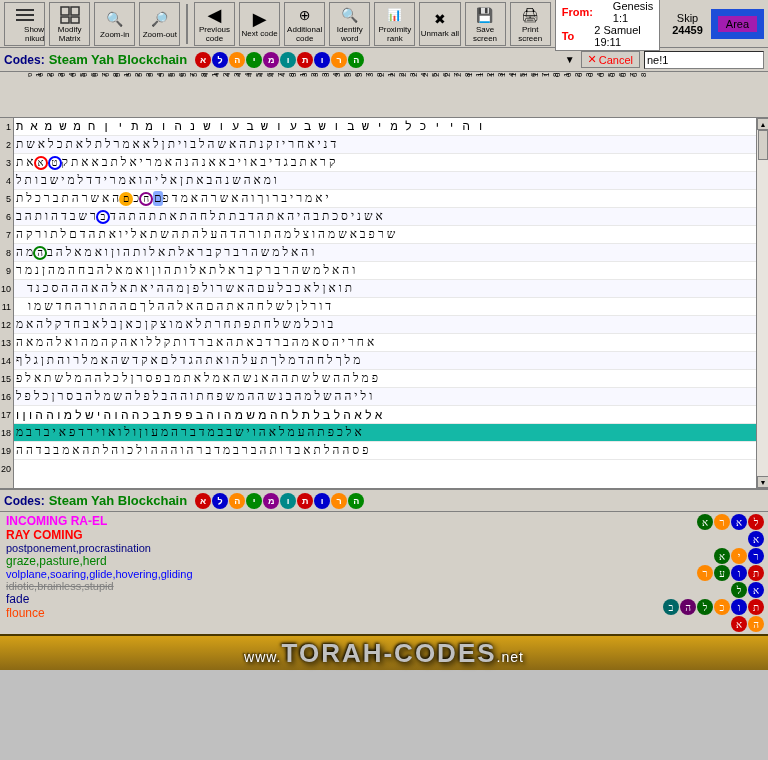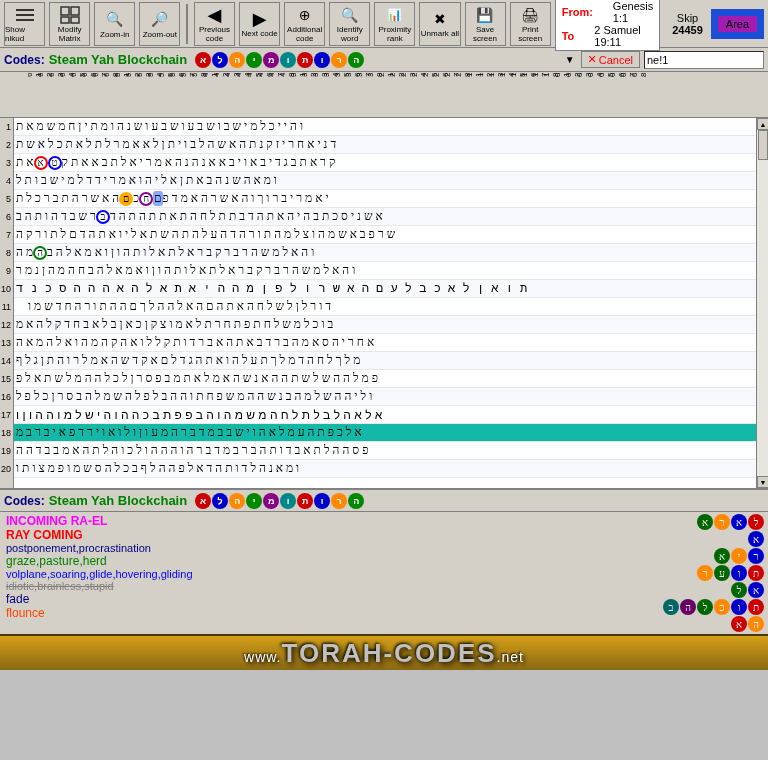--- a/index.html
+++ b/index.html
@@ -337,21 +337,21 @@
 
   <div id="toolbar">
     <div class="toolbar-btn">
       <div class="icon-area">
         <svg width="22" height="20" viewBox="0 0 22 20">
           <rect x="2" y="4" width="18" height="2" fill="#333"></rect>
           <rect x="2" y="9" width="18" height="2" fill="#333"></rect>
           <rect x="2" y="14" width="18" height="2" fill="#333"></rect>
         </svg>
       </div>
-      <span style="font-size:8px;text-align:left;line-height:1.1">Show nikud</span>
+      <span style="font-size:8px;text-align:right;line-height:1.1">Show nikud</span>
     </div>
     <div class="toolbar-btn">
       <div class="icon-area">
         <svg width="22" height="20" viewBox="0 0 22 20">
           <rect x="2" y="2" width="8" height="8" fill="none" stroke="#333" stroke-width="1.5"></rect>
           <rect x="12" y="2" width="8" height="8" fill="none" stroke="#333" stroke-width="1.5"></rect>
           <rect x="2" y="12" width="8" height="6" fill="none" stroke="#333" stroke-width="1.5"></rect>
           <rect x="12" y="12" width="8" height="6" fill="none" stroke="#333" stroke-width="1.5"></rect>
         </svg>
       </div>
@@ -527,21 +527,21 @@
       <div class="row-num">15</div>
       <div class="row-num">16</div>
       <div class="row-num">17</div>
       <div class="row-num">18</div>
       <div class="row-num">19</div>
       <div class="row-num">20</div>
     </div>
 
     <div id="text-grid">
 
-      <div class="text-row" style="font-family:Liberation Serif, serif;direction:rtl;font-size:12px;padding:0 2px;height:18px;display:flex;align-items:center;justify-content:flex-end;background:#fff">
+      <div class="text-row" style="font-family:Liberation Mono, monospace;direction:rtl;font-size:12px;padding:0 2px;height:18px;display:flex;align-items:center;justify-content:flex-end;background:#fff">
         ו ה י י כ ל מ י ש ב ו ש ב ע ו ש ב ע ו ש נ ה ו מ ת י ן ח מ ש מ א ת
       </div>
 
       <div class="text-row" style="font-family:'Times New Roman',serif;direction:rtl;font-size:12px;padding:0 2px;height:18px;display:flex;align-items:center;justify-content:flex-end;background:#f8f8ff">
         ד נ י א ח ר י ז ק נ ת ה א ש ה ל ב ו י ת ן ל א א מ ר ל ת ל א ת כ ל א ש ת
       </div>
 
       <div class="text-row" style="font-family:'Times New Roman',serif;direction:rtl;font-size:12px;padding:0 2px;height:18px;display:flex;align-items:center;justify-content:flex-end;background:#fff">
         ק ר א ת ב ג ד י ב א ו י ב א א נ ה נ ה א מ ר י א ל ת ב א א ת ק <span style="border:2px solid blue;border-radius:50%;width:14px;height:14px;display:inline-flex;align-items:center;justify-content:center;font-size:10px">ט</span> <span style="border:2px solid red;border-radius:50%;width:14px;height:14px;display:inline-flex;align-items:center;justify-content:center;font-size:10px">א</span> א ת
       </div>
@@ -563,21 +563,21 @@
       </div>
 
       <div class="text-row" style="font-family:'Times New Roman',serif;direction:rtl;font-size:12px;padding:0 2px;height:18px;display:flex;align-items:center;justify-content:flex-end;background:#f8f8ff">
         ו ה א ל מ ש ה ר ב ר ק ב ר א ל ת א ל ו ת ה ו ן ו א מ א ל ה ב <span style="border:2px solid green;border-radius:50%;width:14px;height:14px;display:inline-flex;align-items:center;justify-content:center;font-size:10px">ה</span> מ ה
       </div>
 
       <div class="text-row" style="font-family:'Times New Roman',serif;direction:rtl;font-size:12px;padding:0 2px;height:18px;display:flex;align-items:center;justify-content:flex-end;background:#fff">
         ו ה א ל מ ש ה ר ב ר ק ב ר א ל ת א ל ו ת ה ו ן ו א מ א ל ה ב ח ה מ ה ן נ מ ר
       </div>
 
-      <div class="text-row" style="font-family:Liberation Mono, monospace;direction:rtl;font-size:12px;padding:0 2px;height:18px;display:flex;align-items:center;justify-content:flex-end;background:#f8f8ff">
+      <div class="text-row" style="font-family:Liberation Serif, serif;direction:rtl;font-size:12px;padding:0 13px;height:18px;display:flex;align-items:center;justify-content:flex-end;background:#f8f8ff">
         ת ו א ן ל א כ ב ל ע ם ה א ש ר ו ל פ ן מ ה ה י א ת א ל ה א ה ה ה ס כ נ ד
       </div>
 
       <div class="text-row" style="font-family:'Times New Roman',serif;direction:rtl;font-size:12px;padding:0 14px;height:18px;display:flex;align-items:center;justify-content:flex-end;background:#fff">
         ד ו ר ל ן ל ש ל ח ה א ת ה ם ה א ל ה ה ל ך ם ה ה ת ו ר ה ח ד ש מ ו
       </div>
 
       <div class="text-row" style="font-family:'Times New Roman',serif;direction:rtl;font-size:12px;padding:0 2px;height:18px;display:flex;align-items:center;justify-content:flex-end;background:#f8f8ff">
         ב ו כ ל מ ש ל ח ת פ ת ח ר ת ל א מ ו צ ק ן כ א ן ב ל א ב ח ד ק ל ה א מ
       </div>
@@ -603,23 +603,20 @@
       </div>
 
       <div class="text-row" style="font-family:'Times New Roman',serif;direction:rtl;font-size:12px;padding:0 2px;height:18px;display:flex;align-items:center;justify-content:flex-end;background:#14b8a6">
         א ל כ פ ת ה ע מ ל א ה ו י ש ב ב מ ד ב ר ה מ ע ו ן ו ל ו א ו י ר ד פ א י ב ר ב מ
       </div>
 
       <div class="text-row" style="font-family:'Times New Roman',serif;direction:rtl;font-size:12px;padding:0 2px;height:18px;display:flex;align-items:center;justify-content:flex-end;background:#fff">
         פ ס ה ה ל ת א ב ד ו ת ה ב ר ב מ ד ב ר ה ו ה ה ה ו ל כ ו ה ל ת ה א מ ב ב ד ה ה
       </div>
 
-      <div class="text-row" style="font-family:'Times New Roman',serif;direction:rtl;font-size:12px;padding:0 2px;height:18px;display:flex;align-items:center;justify-content:flex-end;background:#f8f8ff">
-        ו מ א נ ה ל ד ו ת ה ד א ל פ ה ה ל ף ב כ ל ה ס ש מ ו פ מ צ ו ת ו
-      </div>
     </div>
 
     <div id="scrollbar" style="width:12px;background:#d4d0c8;border-left:1px solid #808080;display:flex;flex-direction:column">
       <div class="scroll-btn">▲</div>
       <div class="scroll-track">
         <div class="scroll-thumb"></div>
       </div>
       <div class="scroll-btn">▼</div>
     </div>
   </div>

